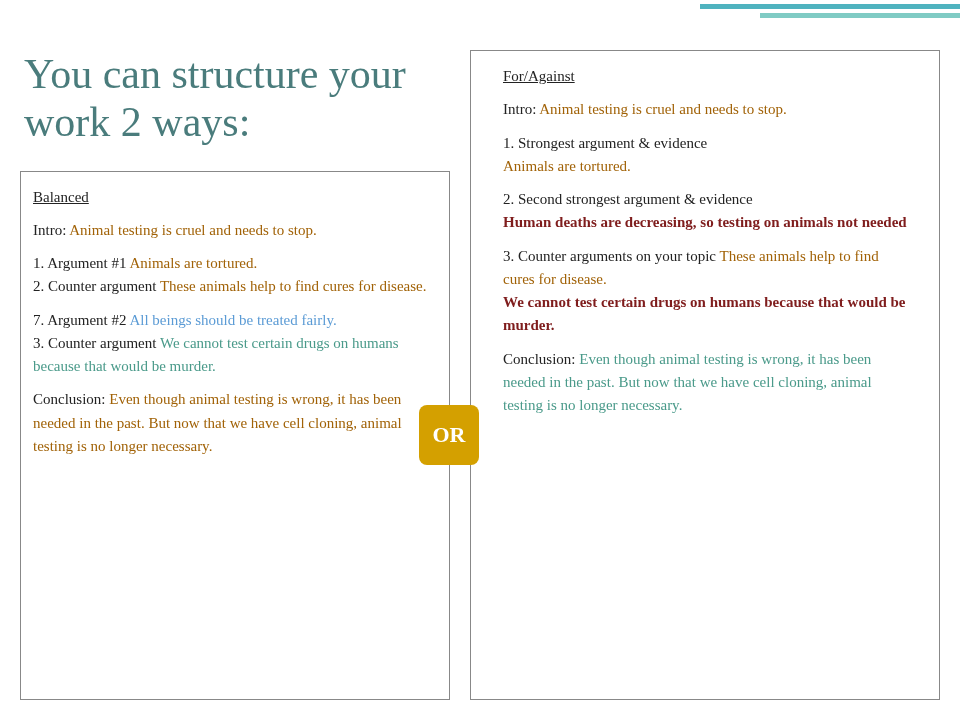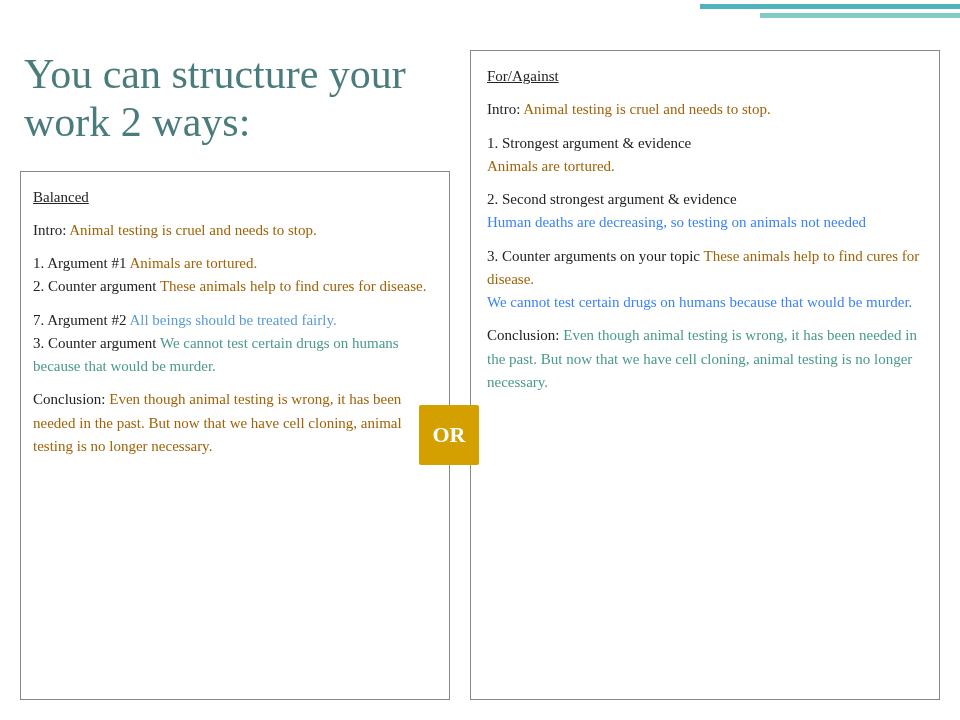--- a/index.html
+++ b/index.html
@@ -70,37 +70,37 @@
       line-height: 1.55;
       color: #222;
       position: relative;
       flex: 1;
     }
 
     
     .right-col {
       flex: 1;
       border: 1.5px solid #888;
-      padding: 14px 16px;
+      padding: 14px 32px;
       font-size: 15px;
       line-height: 1.55;
       color: #222;
       position: relative;
     }
 
     .section-heading {
       text-decoration: underline;
       color: #222;
       font-weight: normal;
       margin-bottom: 10px;
       display: block;
     }
 
     .text-green { color: #a16207; }
-    .text-red   { color: #3b82f6; }
+    .text-red   { color: #7f1d1d; font-weight: bold; }
     .text-blue  { color: #5b9bd5; }
     .text-teal  { color: #4a9a8a; }
 
     p { margin-bottom: 10px; }
     p:last-child { margin-bottom: 0; }
 
     
     .or-badge {
       position: absolute;
       right: -30px;
@@ -109,21 +109,21 @@
       width: 60px;
       height: 60px;
       background: #d4a000;
       color: #ffffff;
       font-size: 22px;
       font-weight: bold;
       display: flex;
       align-items: center;
       justify-content: center;
       z-index: 10;
-      border-radius: 2px;
+      border-radius: 8px;
     }
   </style>
 </head>
 <body>
 
 <div class="deco-bars">
   <div class="deco-bar"></div>
   <div class="deco-bar"></div>
 </div>
 

